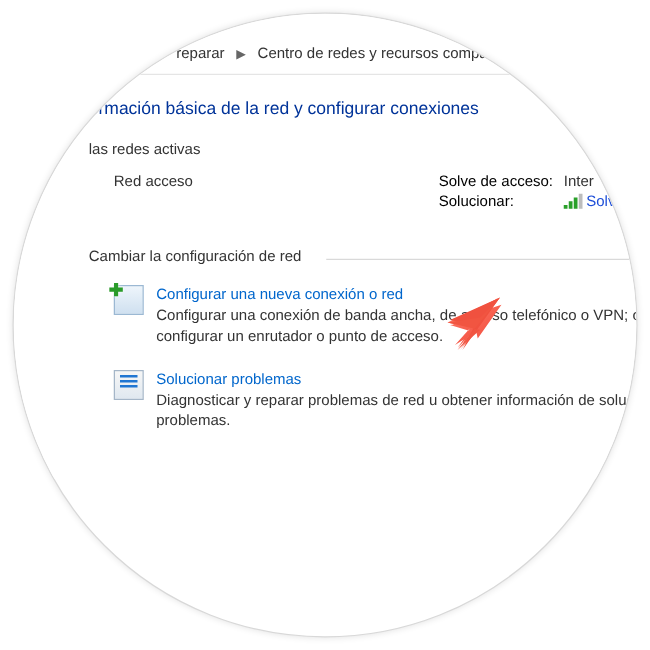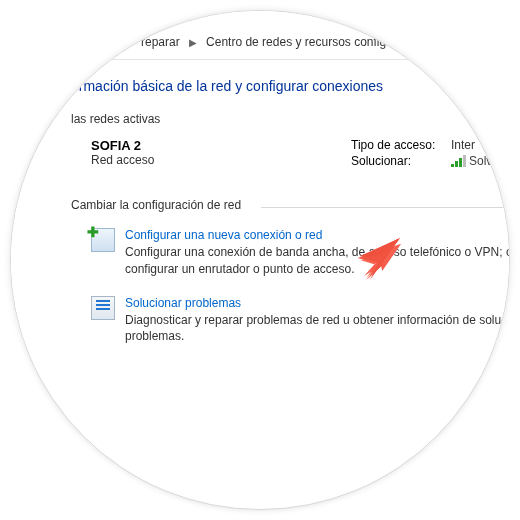--- a/index.html
+++ b/index.html
@@ -68,21 +68,21 @@
     display: flex;
     padding: 6px 0 24px 20px;
   }
   .net-left { flex: 0 0 260px; }
   .net-name { font-weight: 600; font-size: 13px; }
   .net-type { font-size: 12px; color: #333; }
   .net-right { font-size: 12px; }
   .net-row { display: flex; margin-bottom: 2px; align-items: center; }
   .net-row-label { width: 100px; }
   .net-row-val { color: #333; }
-  .link { color: #404040; cursor: pointer; }
+  .link { color: #1d4ed8; cursor: pointer; }
   .sig-icon {
     display: inline-block;
     width: 14px; height: 12px;
     margin-right: 4px;
     position: relative;
     vertical-align: middle;
   }
   .sig-icon span {
     position: absolute;
     bottom: 0;
@@ -154,38 +154,37 @@
 </style>
 </head>
 <body>
 
 <div class="circle-mask">
   <div class="content">
 
     <div class="breadcrumb">
       <span>reparar</span>
       <span class="sep">▶</span>
-      <span>Centro de redes y recursos configurar</span>
+      <span>Centro de redes y recursos compartidos</span>
       <span class="sep">▶</span>
     </div>
 
     <div class="main">
 
       <div class="heading">ormación básica de la red y configurar conexiones</div>
 
       <div class="section-label">las redes activas</div>
 
       <div class="active-net">
         <div class="net-left">
-          <div class="net-name">SOFIA 2</div>
           <div class="net-type">Red acceso</div>
         </div>
         <div class="net-right">
           <div class="net-row">
-            <div class="net-row-label">Tipo de acceso:</div>
+            <div class="net-row-label">Solve de acceso:</div>
             <div class="net-row-val">Inter</div>
           </div>
           <div class="net-row">
             <div class="net-row-label">Solucionar:</div>
             <span class="sig-icon">
                 <span></span>
                 <span></span>
                 <span></span>
                 <span></span>
               </span>

